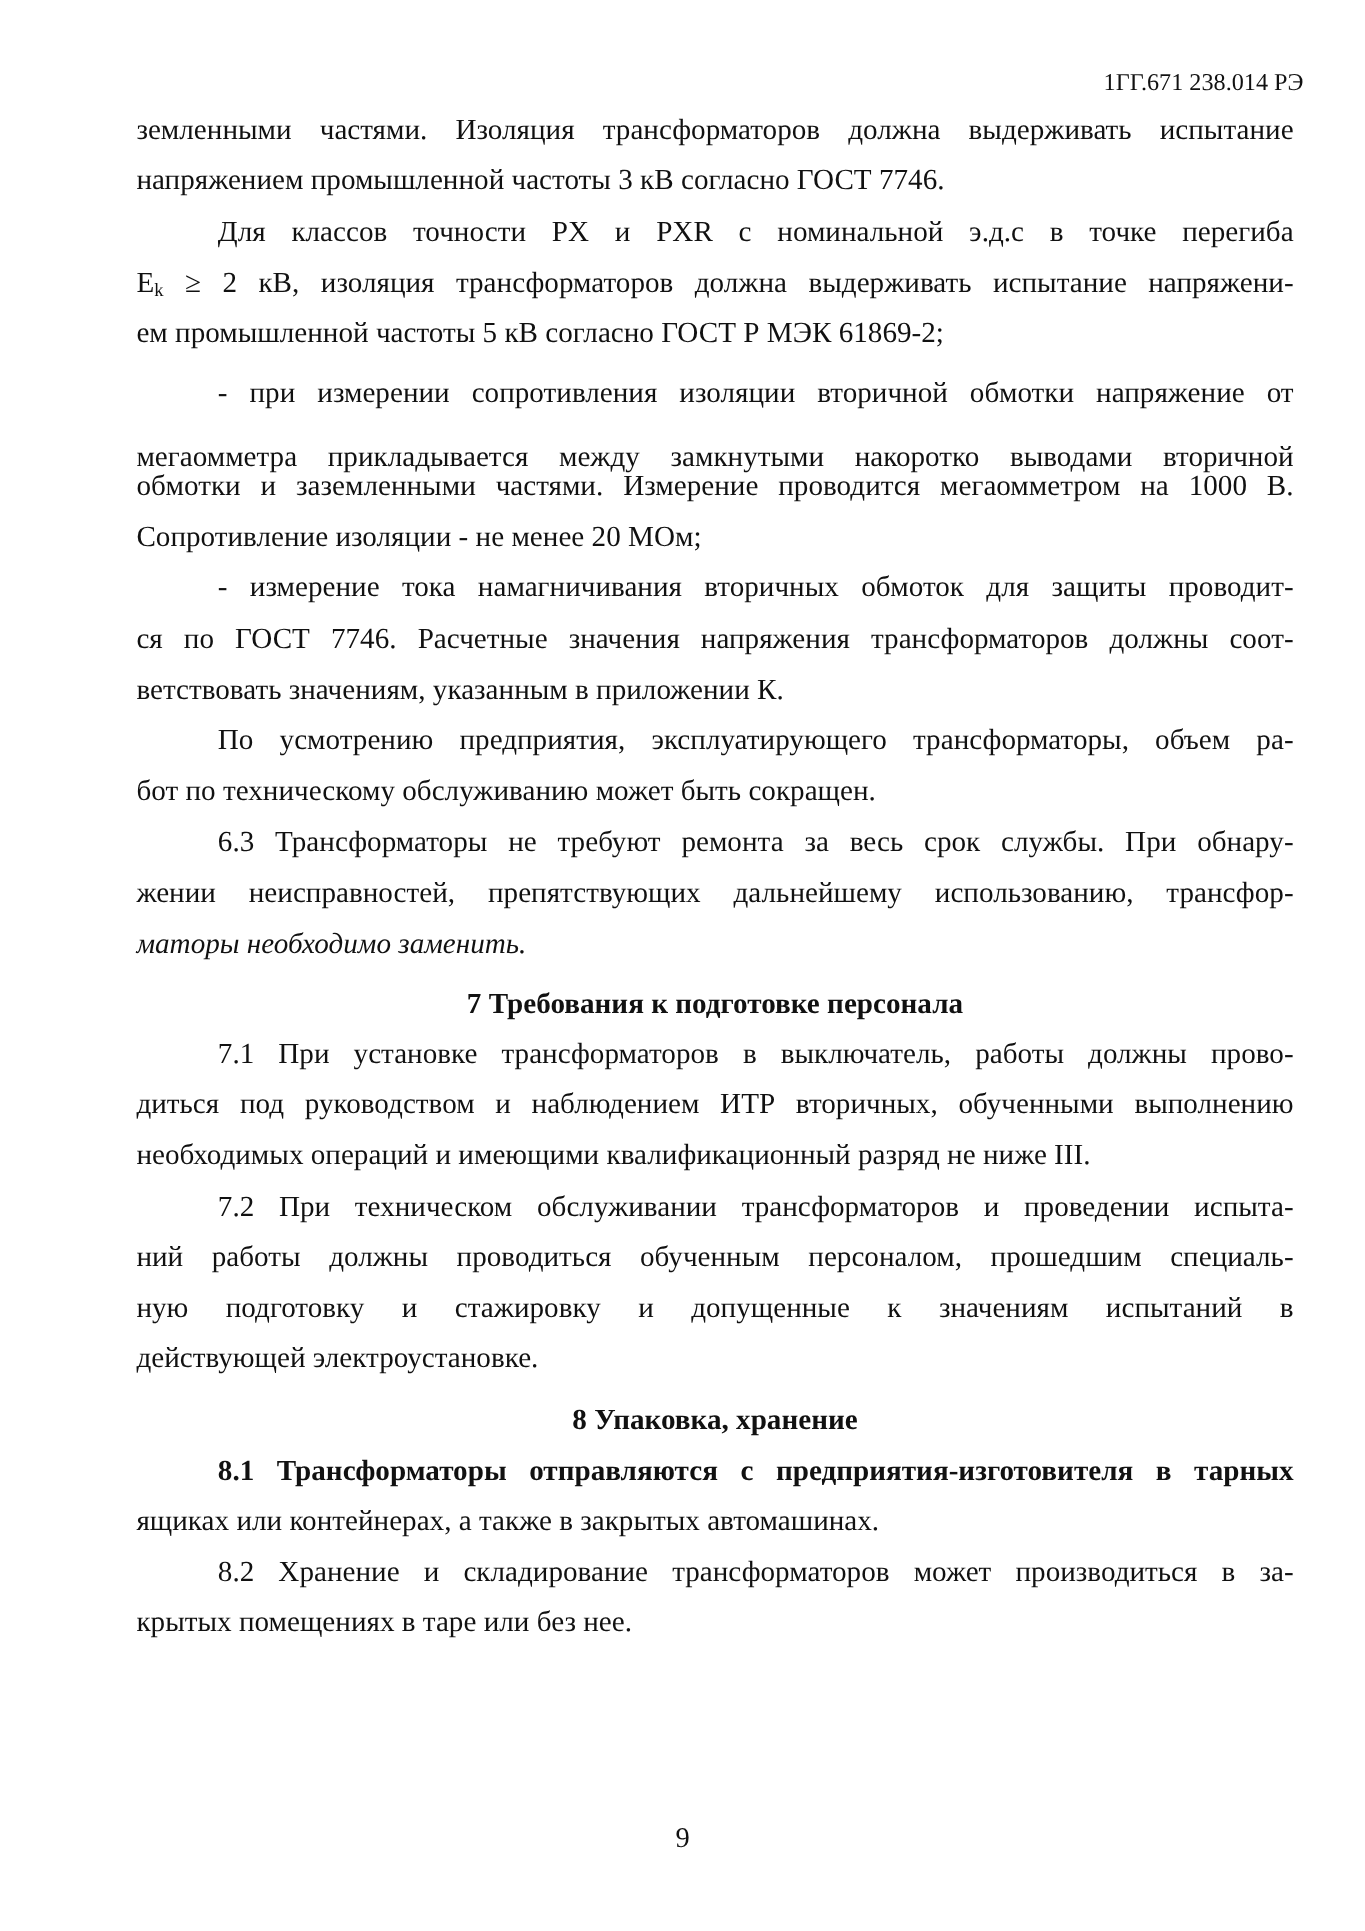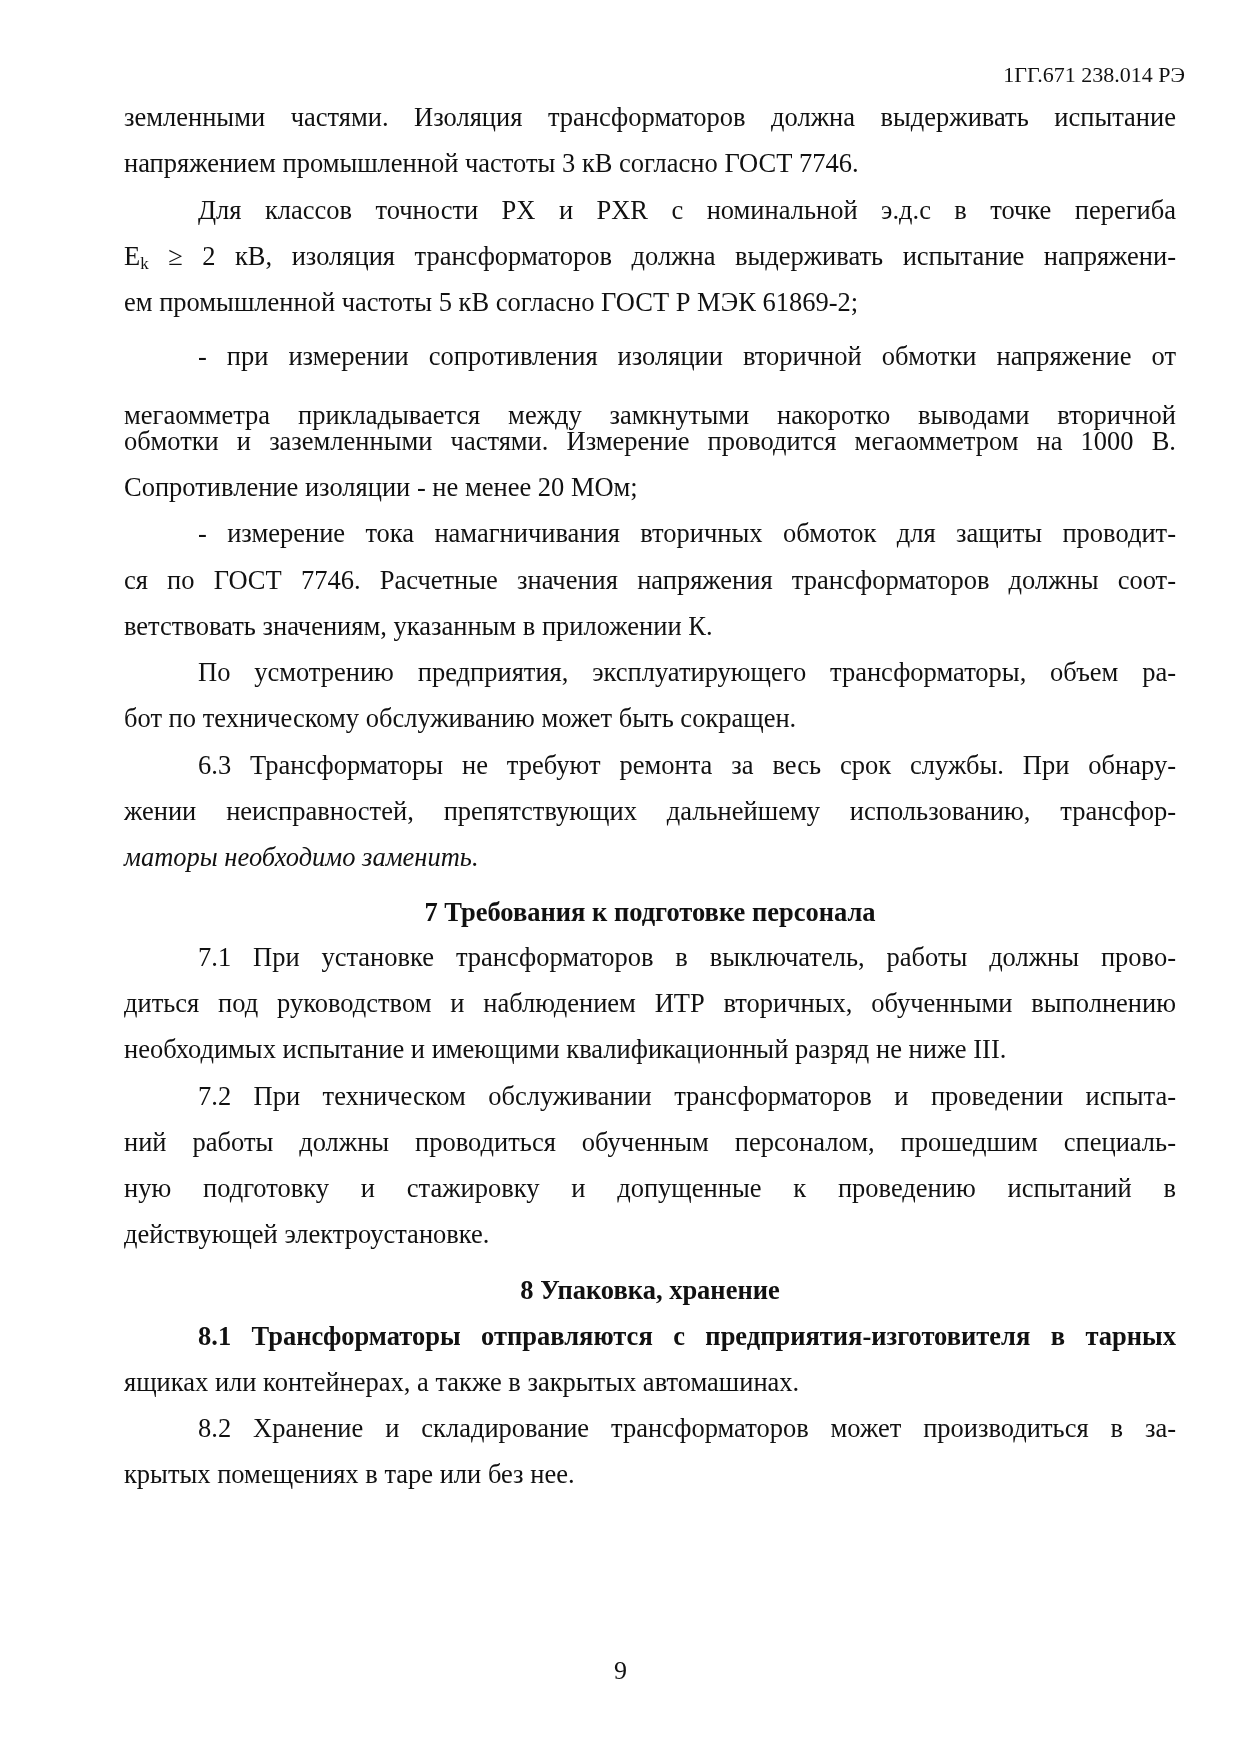--- a/index.html
+++ b/index.html
@@ -34,24 +34,24 @@
     <div class="line" style="top: 565px;">ся по ГОСТ 7746. Расчетные значения напряжения трансформаторов должны соот-</div>
     <div class="line last" style="top: 611px;">ветствовать значениям, указанным в приложении К.</div>
     <div class="line indent" style="top: 657px;">По усмотрению предприятия, эксплуатирующего трансформаторы, объем ра-</div>
     <div class="line last" style="top: 703px;">бот по техническому обслуживанию может быть сокращен.</div>
     <div class="line indent" style="top: 750px;">6.3 Трансформаторы не требуют ремонта за весь срок службы. При обнару-</div>
     <div class="line" style="top: 796px;">жении неисправностей, препятствующих дальнейшему использованию, трансфор-</div>
     <div class="line last" style="top: 842px; font-style: italic;">маторы необходимо заменить.</div>
     <div class="heading" style="top: 897px;">7 Требования к подготовке персонала</div>
     <div class="line indent" style="top: 942px;">7.1 При установке трансформаторов в выключатель, работы должны прово-</div>
     <div class="line" style="top: 988px;">диться под руководством и наблюдением ИТР вторичных, обученными выполнению</div>
-    <div class="line last" style="top: 1034px;">необходимых испытание и имеющими квалификационный разряд не ниже III.</div>
+    <div class="line last" style="top: 1034px;">необходимых операций и имеющими квалификационный разряд не ниже III.</div>
     <div class="line indent" style="top: 1081px;">7.2 При техническом обслуживании трансформаторов и проведении испыта-</div>
     <div class="line" style="top: 1127px;">ний работы должны проводиться обученным персоналом, прошедшим специаль-</div>
-    <div class="line" style="top: 1173px;">ную подготовку и стажировку и допущенные к проведению испытаний в</div>
+    <div class="line" style="top: 1173px;">ную подготовку и стажировку и допущенные к значениям испытаний в</div>
     <div class="line last" style="top: 1219px;">действующей электроустановке.</div>
     <div class="heading" style="top: 1275px;">8 Упаковка, хранение</div>
     <div class="line indent" style="top: 1321px; font-weight: bold;">8.1 Трансформаторы отправляются с предприятия-изготовителя в тарных</div>
     <div class="line last" style="top: 1367px;">ящиках или контейнерах, а также в закрытых автомашинах.</div>
     <div class="line indent" style="top: 1413px;">8.2 Хранение и складирование трансформаторов может производиться в за-</div>
     <div class="line last" style="top: 1459px;">крытых помещениях в таре или без нее.</div>
   </div>
 
 <div class="page-num">9</div>
 

